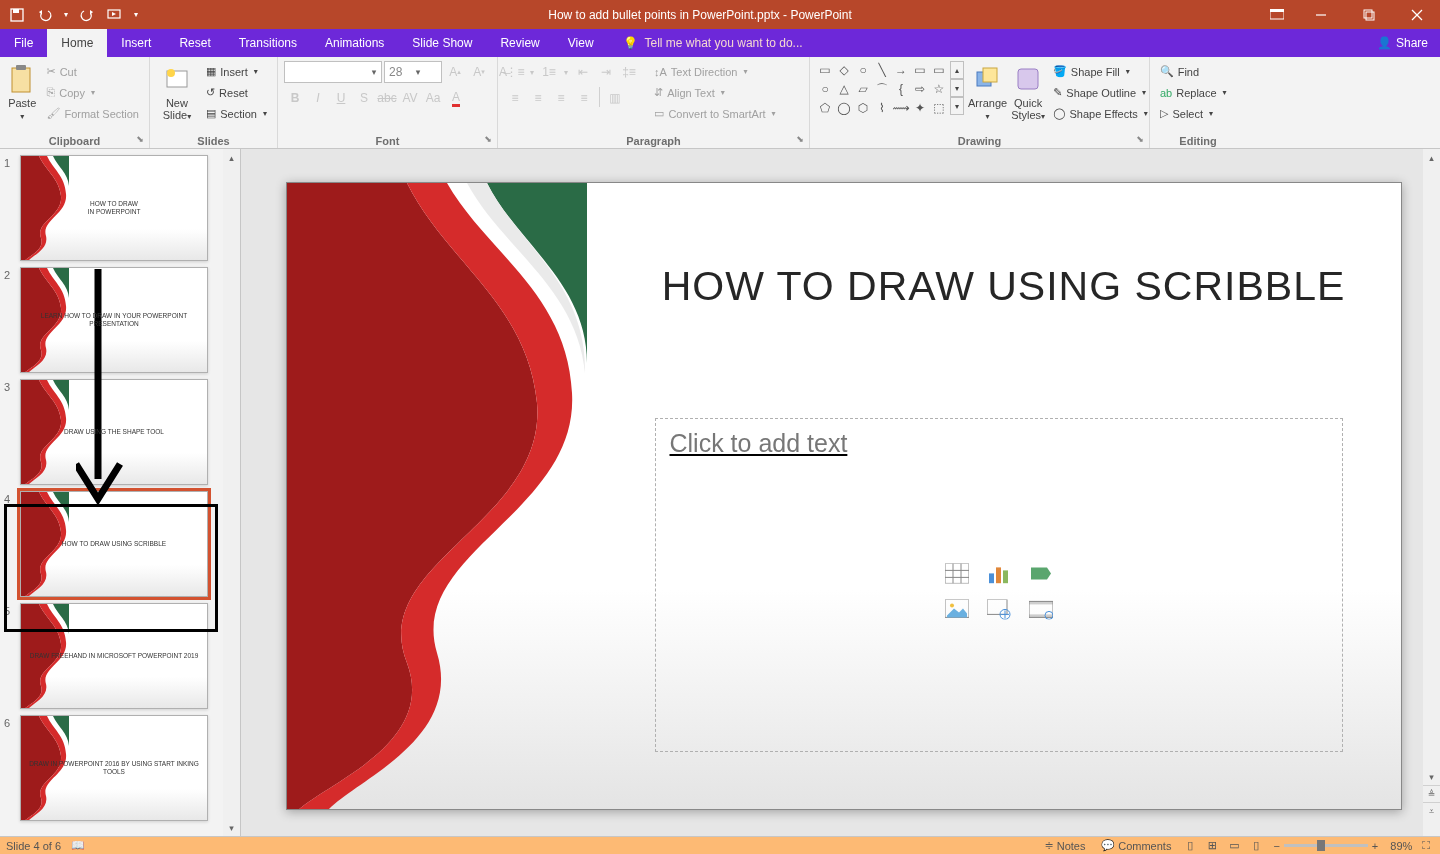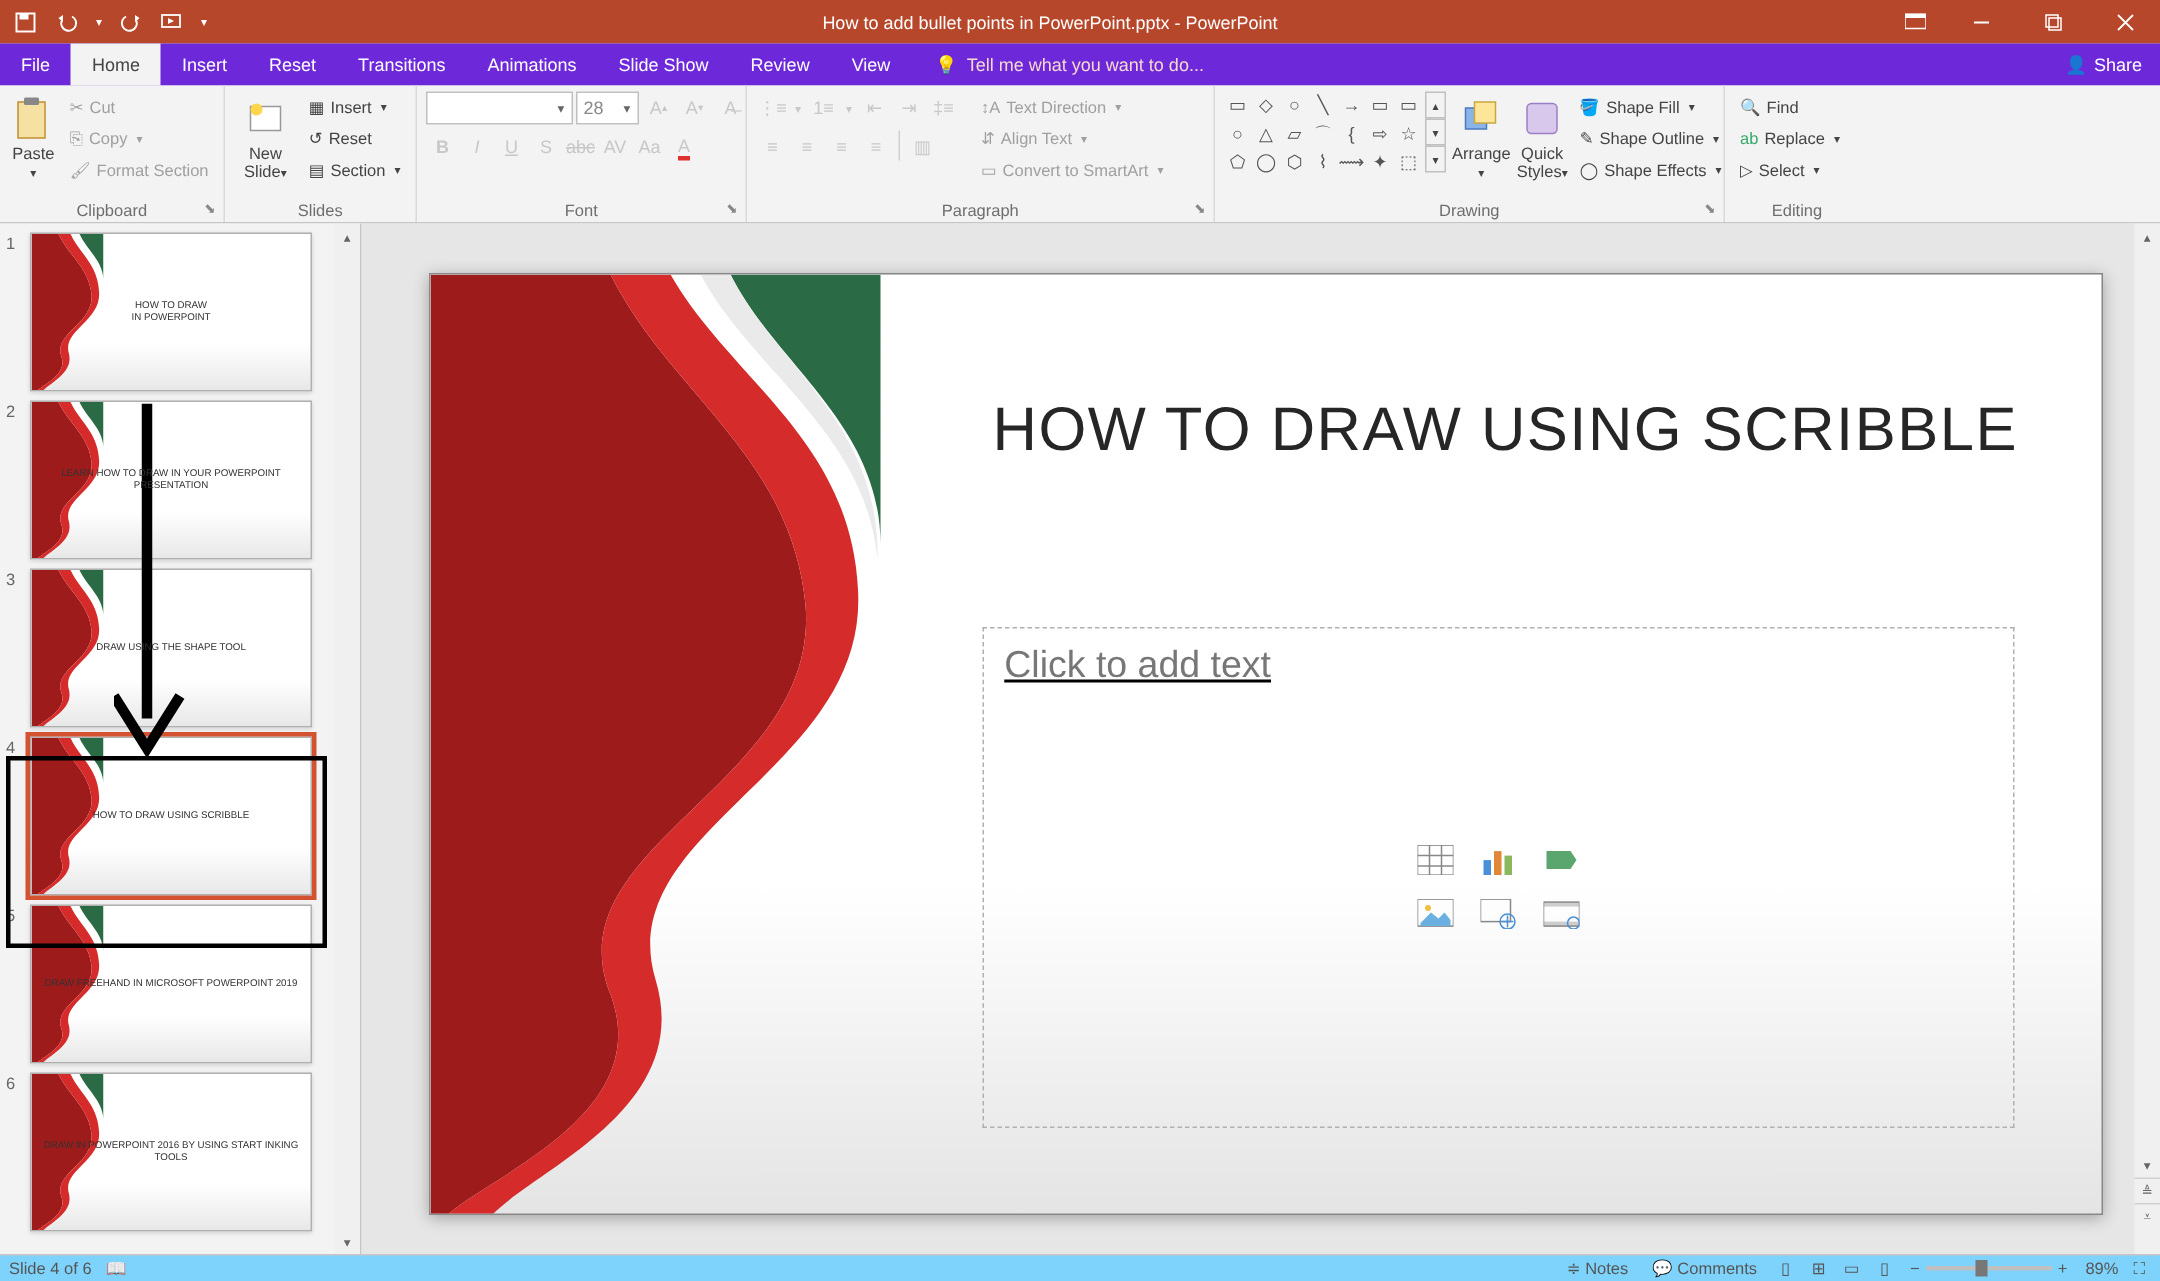--- a/index.html
+++ b/index.html
@@ -16,21 +16,21 @@
 
 .ribbon-tabs { background: #6d28d9; height: 28px; display: flex; align-items: stretch; color: #fff; font-size: 12px; }
 .tab { padding: 0 14px; display: flex; align-items: center; cursor: pointer; }
 .tab.active { background: #f3f3f3; color: #444; }
 .tell-me { display: flex; align-items: center; color: #f5d8d1; gap: 6px; padding-left: 16px; }
 .share-wrap { margin-left: auto; display: flex; align-items: center; padding-right: 12px; gap: 4px; }
 
 
 .ribbon { background: #f3f3f3; height: 92px; display: flex; border-bottom: 1px solid #c6c6c6; font-size: 11px; color: #444; }
 .rgroup { border-right: 1px solid #d9d9d9; display: flex; flex-direction: column; position: relative; padding-bottom: 15px; }
-.rgroup-label { position: absolute; bottom: 1px; left: 0; right: 0; text-align: center; font-size: 11px; color: #6e6e6e; }
+.rgroup-label { position: absolute; bottom: 1px; left: 0; right: 0; text-align: center; font-size: 11px; color: #6e6e6e; font-weight: bold; }
 .rlauncher { position: absolute; bottom: 2px; right: 3px; width: 12px; height: 12px; font-size: 9px; color: #888; cursor: pointer; text-align: center; }
 .rbody { flex: 1; display: flex; align-items: flex-start; padding: 4px 6px 0 6px; gap: 4px; }
 .vbtn { display: flex; flex-direction: column; align-items: center; justify-content: flex-start; width: 42px; cursor: pointer; padding-top: 2px; }
 .vbtn .ico { width: 32px; height: 32px; display: flex; align-items: center; justify-content: center; margin-bottom: 2px; }
 .vbtn .lbl { font-size: 11px; text-align: center; line-height: 1.1; }
 .hbtn { display: flex; align-items: center; gap: 4px; height: 21px; padding: 0 4px; cursor: pointer; white-space: nowrap; }
 .hbtn.dis { color: #a0a0a0; }
 .stack { display: flex; flex-direction: column; gap: 0; }
 
 .font-combo { display: flex; align-items: center; border: 1px solid #c0c0c0; background: #fff; height: 22px; }
@@ -72,21 +72,21 @@
 .slide-canvas { width: 1116px; height: 628px; background: linear-gradient(to bottom, #fff 65%, #e4e4e4); box-shadow: 0 2px 10px rgba(0,0,0,0.3); border:1px solid #888; position: relative; margin-left: 14px; margin-right:8px; margin-top:6px; overflow: hidden;}
 
 .wave-big { position: absolute; left: 0; top: 0; bottom: 0; width: 310px; }
 .slide-title { position: absolute; left: 360px; top: 80px; right: 40px; font-size: 41px; font-weight: 300; color: #262626; text-align: center; letter-spacing: 1px; font-family: "Century Gothic", "Segoe UI Light", sans-serif; line-height:1.15;}
 .text-ph { position: absolute; left: 368px; top: 235px; width: 688px; height: 334px; border: 1px dashed #b0b0b0; padding: 10px 14px; text-decoration: underline; }
 .text-ph .ph-text { font-size: 25px; color: #777; font-family: "Century Gothic", "Segoe UI Light", sans-serif; }
 .content-icons { position: absolute; left: 50%; top: 50%; transform: translate(-50%, -40%); display: grid; grid-template-columns: repeat(3, 32px); grid-template-rows: repeat(2, 28px); gap: 8px 10px; }
 .content-icons div { display:flex; align-items:center; justify-content:center; cursor:pointer; }
 
 
-.status-bar { height: 18px; background: #7dd3fc; border-top: 1px solid #c6c6c6; display: flex; align-items: center; font-size: 11px; color: #555; padding: 0 6px; }
+.status-bar { height: 18px; background: #fdba74; border-top: 1px solid #c6c6c6; display: flex; align-items: center; font-size: 11px; color: #555; padding: 0 6px; }
 .status-bar .spacer { flex: 1; }
 .status-btn { padding: 0 8px; cursor: pointer; display:flex; align-items:center; gap:3px; height:100%;}
 .view-btns { display:flex; }
 .view-btns .vb { width:22px; height:18px; display:flex;align-items:center;justify-content:center;cursor:pointer;font-size:11px;}
 .zoom-slider { display:flex; align-items:center; gap:4px; margin: 0 6px;}
 .zoom-slider .track { width:84px; height:3px; background:#c0c0c0; position:relative;}
 .zoom-slider .thumb { position:absolute; left:40%; top:-4px; width:8px; height:11px; background:#777;}
 
 svg { display:block; }
 </style>
@@ -235,21 +235,21 @@
     <div class="rgroup-label">Slides</div>
   </div>
 
   <div class="rgroup" style="width:220px;">
     <div class="rbody" style="flex-direction:column; gap:4px;">
       <div style="display:flex; gap:2px; align-items:center;">
         <div class="font-combo" style="width:98px;">
             <input style="width: 82px;" value="">
             <span class="dd">▾</span>
           </div>
-        <div class="font-combo" style="width:42px;">
+        <div class="font-combo" style="width:58px;">
             <input style="width: 26px;" value="28">
             <span class="dd">▾</span>
           </div>
         <div class="sm-btn dis">A<sup style="font-size:7px;">▴</sup></div>
         <div class="sm-btn dis">A<sup style="font-size:7px;">▾</sup></div>
         <div class="sm-btn dis">A̶</div>
       </div>
       <div class="btnrow">
         <div class="sm-btn dis">
             <b>B</b>

